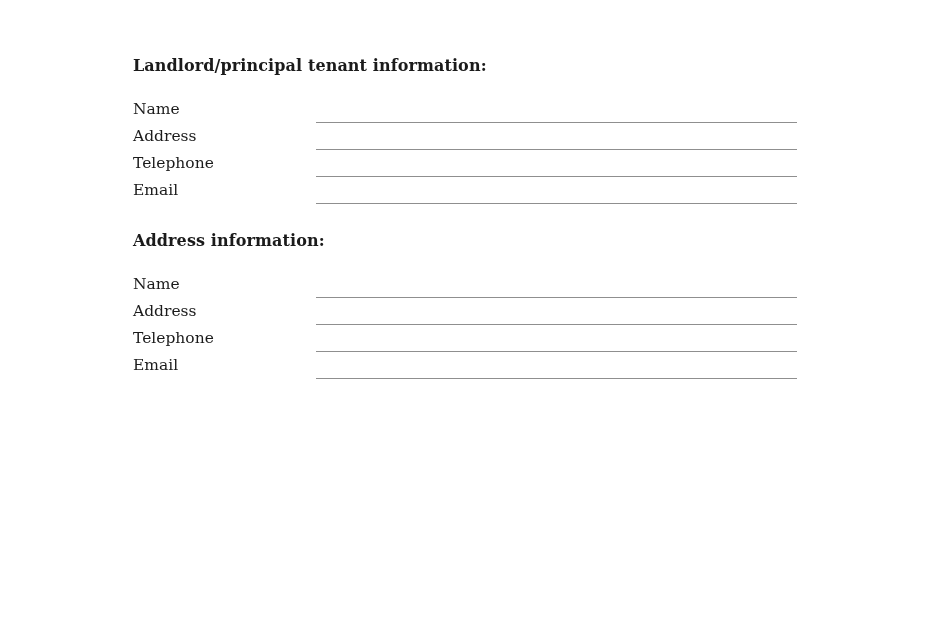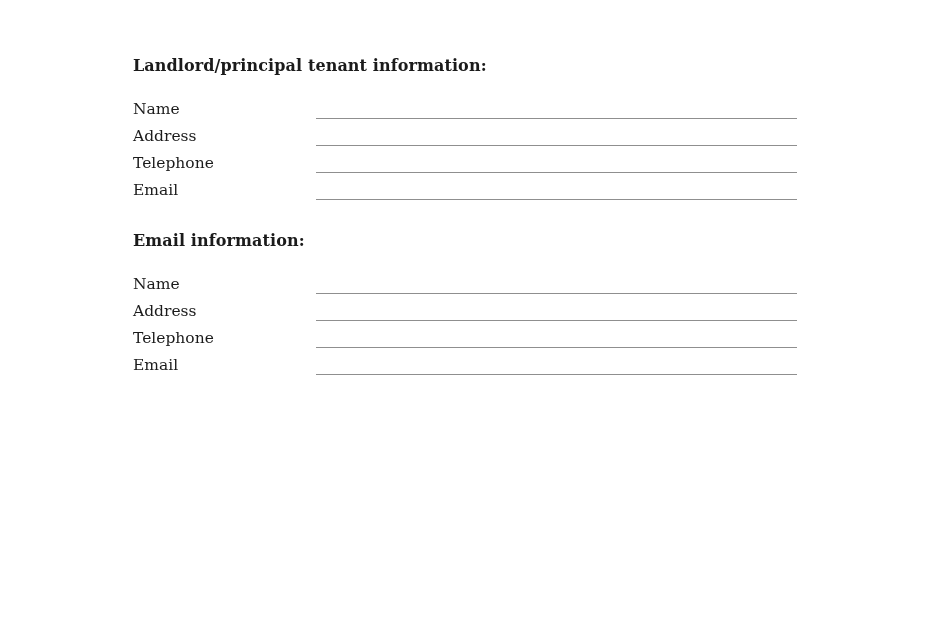--- a/index.html
+++ b/index.html
@@ -29,21 +29,21 @@
   }
   .section-title {
     font-size: 16px;
     font-weight: bold;
     line-height: 22px;
     margin: 0 0 19px 0;
     letter-spacing: 0.1px;
   }
   .field-row {
     display: flex;
-    align-items: flex-start;
+    align-items: flex-end;
     height: 27px;
     width: 664px;
   }
   .field-label {
     width: 183px;
     flex: 0 0 183px;
     font-size: 15.5px;
     line-height: 27px;
   }
   .field-line {
@@ -83,21 +83,21 @@
   </div>
 
   <div class="field-row">
     <span class="field-label">Email</span>
     <input class="field-line" type="text" aria-label="" value="" style="border-bottom-color: rgb(143, 143, 143);">
   </div>
 </div>
   </div>
 
   <div class="section">
-    <h2 class="section-title">Email information:</h2>
+    <h2 class="section-title">Address information:</h2>
     <div class="fields">
   <div class="field-row">
     <span class="field-label">Name</span>
     <input class="field-line" type="text" aria-label="" value="" style="border-bottom-color: rgb(143, 143, 143);">
   </div>
 
   <div class="field-row">
     <span class="field-label">Address</span>
     <input class="field-line" type="text" aria-label="" value="" style="border-bottom-color: rgb(143, 143, 143);">
   </div>

